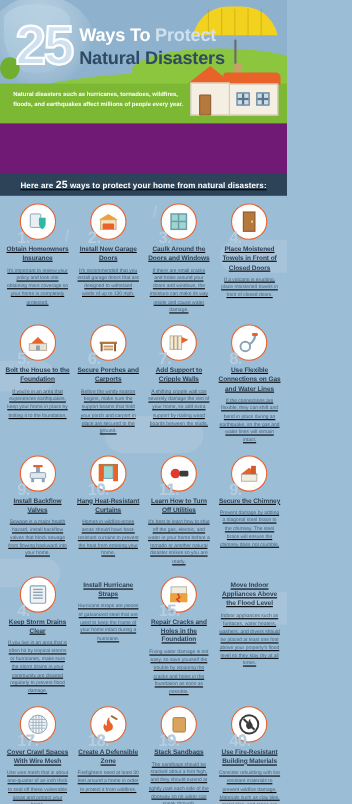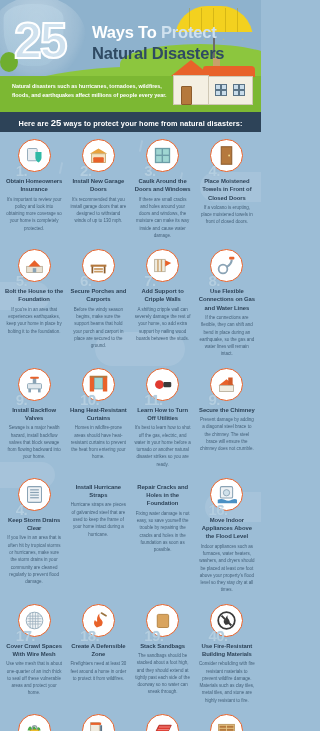--- a/index.html
+++ b/index.html
@@ -9,20 +9,21 @@
     font-family: "Liberation Sans", sans-serif;
     background: #9cbdd6;
     overflow: hidden;
   }
   .page {
     position: relative;
     width: 261px;
     height: 731px;
     overflow: hidden;
     background: #701a75;
+    text-decoration: underline;
   }
 
   
   .hero {
     position: relative;
     width: 261px;
     height: 112px;
     background: linear-gradient(#93b4cd 0%, #8db0cb 55%, #8db0cb 100%);
     overflow: hidden;
   }
@@ -89,21 +90,20 @@
     color: #cfe1ee;
     -webkit-text-stroke: 2px #ffffff;
     letter-spacing: -2px;
     line-height: 1;
     text-shadow: 0 1px 0 rgba(255,255,255,.5);
   }
   .head-lines {
     position: absolute;
     left: 62px; top: 12px;
     line-height: 1.28;
-    margin-left: 20px;
   }
   .head-lines div {
     font-size: 16.5px;
     font-weight: bold;
     color: #ffffff;
     letter-spacing: -.2px;
     white-space: nowrap;
   }
   .head-lines .em { color: #cfe1ee; }
   .head-lines .dk { color: #2f4a63; }
@@ -194,21 +194,21 @@
   .house .win:before { left: 50%; top: 0; width: 1.4px; height: 100%; margin-left: -.7px; }
   .house .win:after { top: 50%; left: 0; height: 1.4px; width: 100%; margin-top: -.7px; }
   .house .w1 { left: 46px; top: 32px; }
   .house .w2 { left: 64px; top: 32px; }
 
   
   .banner {
     position: relative;
     width: 261px; height: 20px;
     background: #2d4358;
-    display: flex; align-items: center; justify-content: center;
+    display: flex; align-items: center; justify-content: center; margin-top: 46px;
   }
   .banner span {
     font-size: 7.3px; font-weight: bold; color: #ffffff; letter-spacing: .1px;
   }
   .banner span b { font-size: 9.5px; }
 
   
   .grid-wrap {
     position: relative;
     width: 261px;
@@ -541,34 +541,34 @@
             <div class="num">4.</div>
           </div>
           <div class="tip-title">Keep Storm Drains Clear</div>
           <div class="tip-body">If you live in an area that is often hit by tropical storms or hurricanes, make sure the storm drains in your community are cleaned regularly to prevent flood damage.</div>
         </div>
         <div class="tip">
           <div class="tip-title">Install Hurricane Straps</div>
           <div class="tip-body">Hurricane straps are pieces of galvanized steel that are used to keep the frame of your home intact during a hurricane.</div>
         </div>
         <div class="tip">
+          <div class="tip-badge">
+            <div class="circle">
+              <svg viewBox="0 0 24 24" width="21" height="21">
+                <rect x="4" y="4" width="16" height="7" fill="#f0ece0" stroke="#b9b09c"></rect>
+                <rect x="3" y="11" width="18" height="9" fill="#e8a33d"></rect>
+                <path d="M11 11 L13 15 L10 17 L13 20" fill="none" stroke="#e03a2f" stroke-width="1.6"></path>
+              </svg>
+            </div>
+            <div class="num">15.</div>
+          </div>
           <div class="tip-title">Repair Cracks and Holes in the Foundation</div>
           <div class="tip-body">Fixing water damage is not easy, so save yourself the trouble by repairing the cracks and holes in the foundation as soon as possible.</div>
         </div>
         <div class="tip">
-          <div class="tip-badge">
-            <div class="circle">
-              <svg viewBox="0 0 24 24" width="21" height="21">
-                <rect x="5" y="3" width="14" height="13" rx="1.5" fill="#eef2f5" stroke="#8aa3b5" stroke-width="1.2"></rect>
-                <circle cx="12" cy="10" r="3.6" fill="#cfe0ea" stroke="#8aa3b5"></circle>
-                <path d="M2 18 Q6 16 10 18 T18 18 T24 18 L24 22 L2 22 Z" fill="#4a90c4"></path>
-              </svg>
-            </div>
-            <div class="num">16.</div>
-          </div>
           <div class="tip-title">Move Indoor Appliances Above the Flood Level</div>
           <div class="tip-body">Indoor appliances such as furnaces, water heaters, washers, and dryers should be placed at least one foot above your property's flood level so they stay dry at all times.</div>
         </div>
         <div class="tip">
           <div class="tip-badge">
             <div class="circle">
               <svg viewBox="0 0 24 24" width="21" height="21">
                 <circle cx="12" cy="12" r="9.5" fill="#f2f5f7" stroke="#8aa3b5"></circle>
                 <g stroke="#9bafbd" stroke-width=".9">
                   <path d="M4 7h16M4 10h16M4 13h16M4 16h16"></path>

